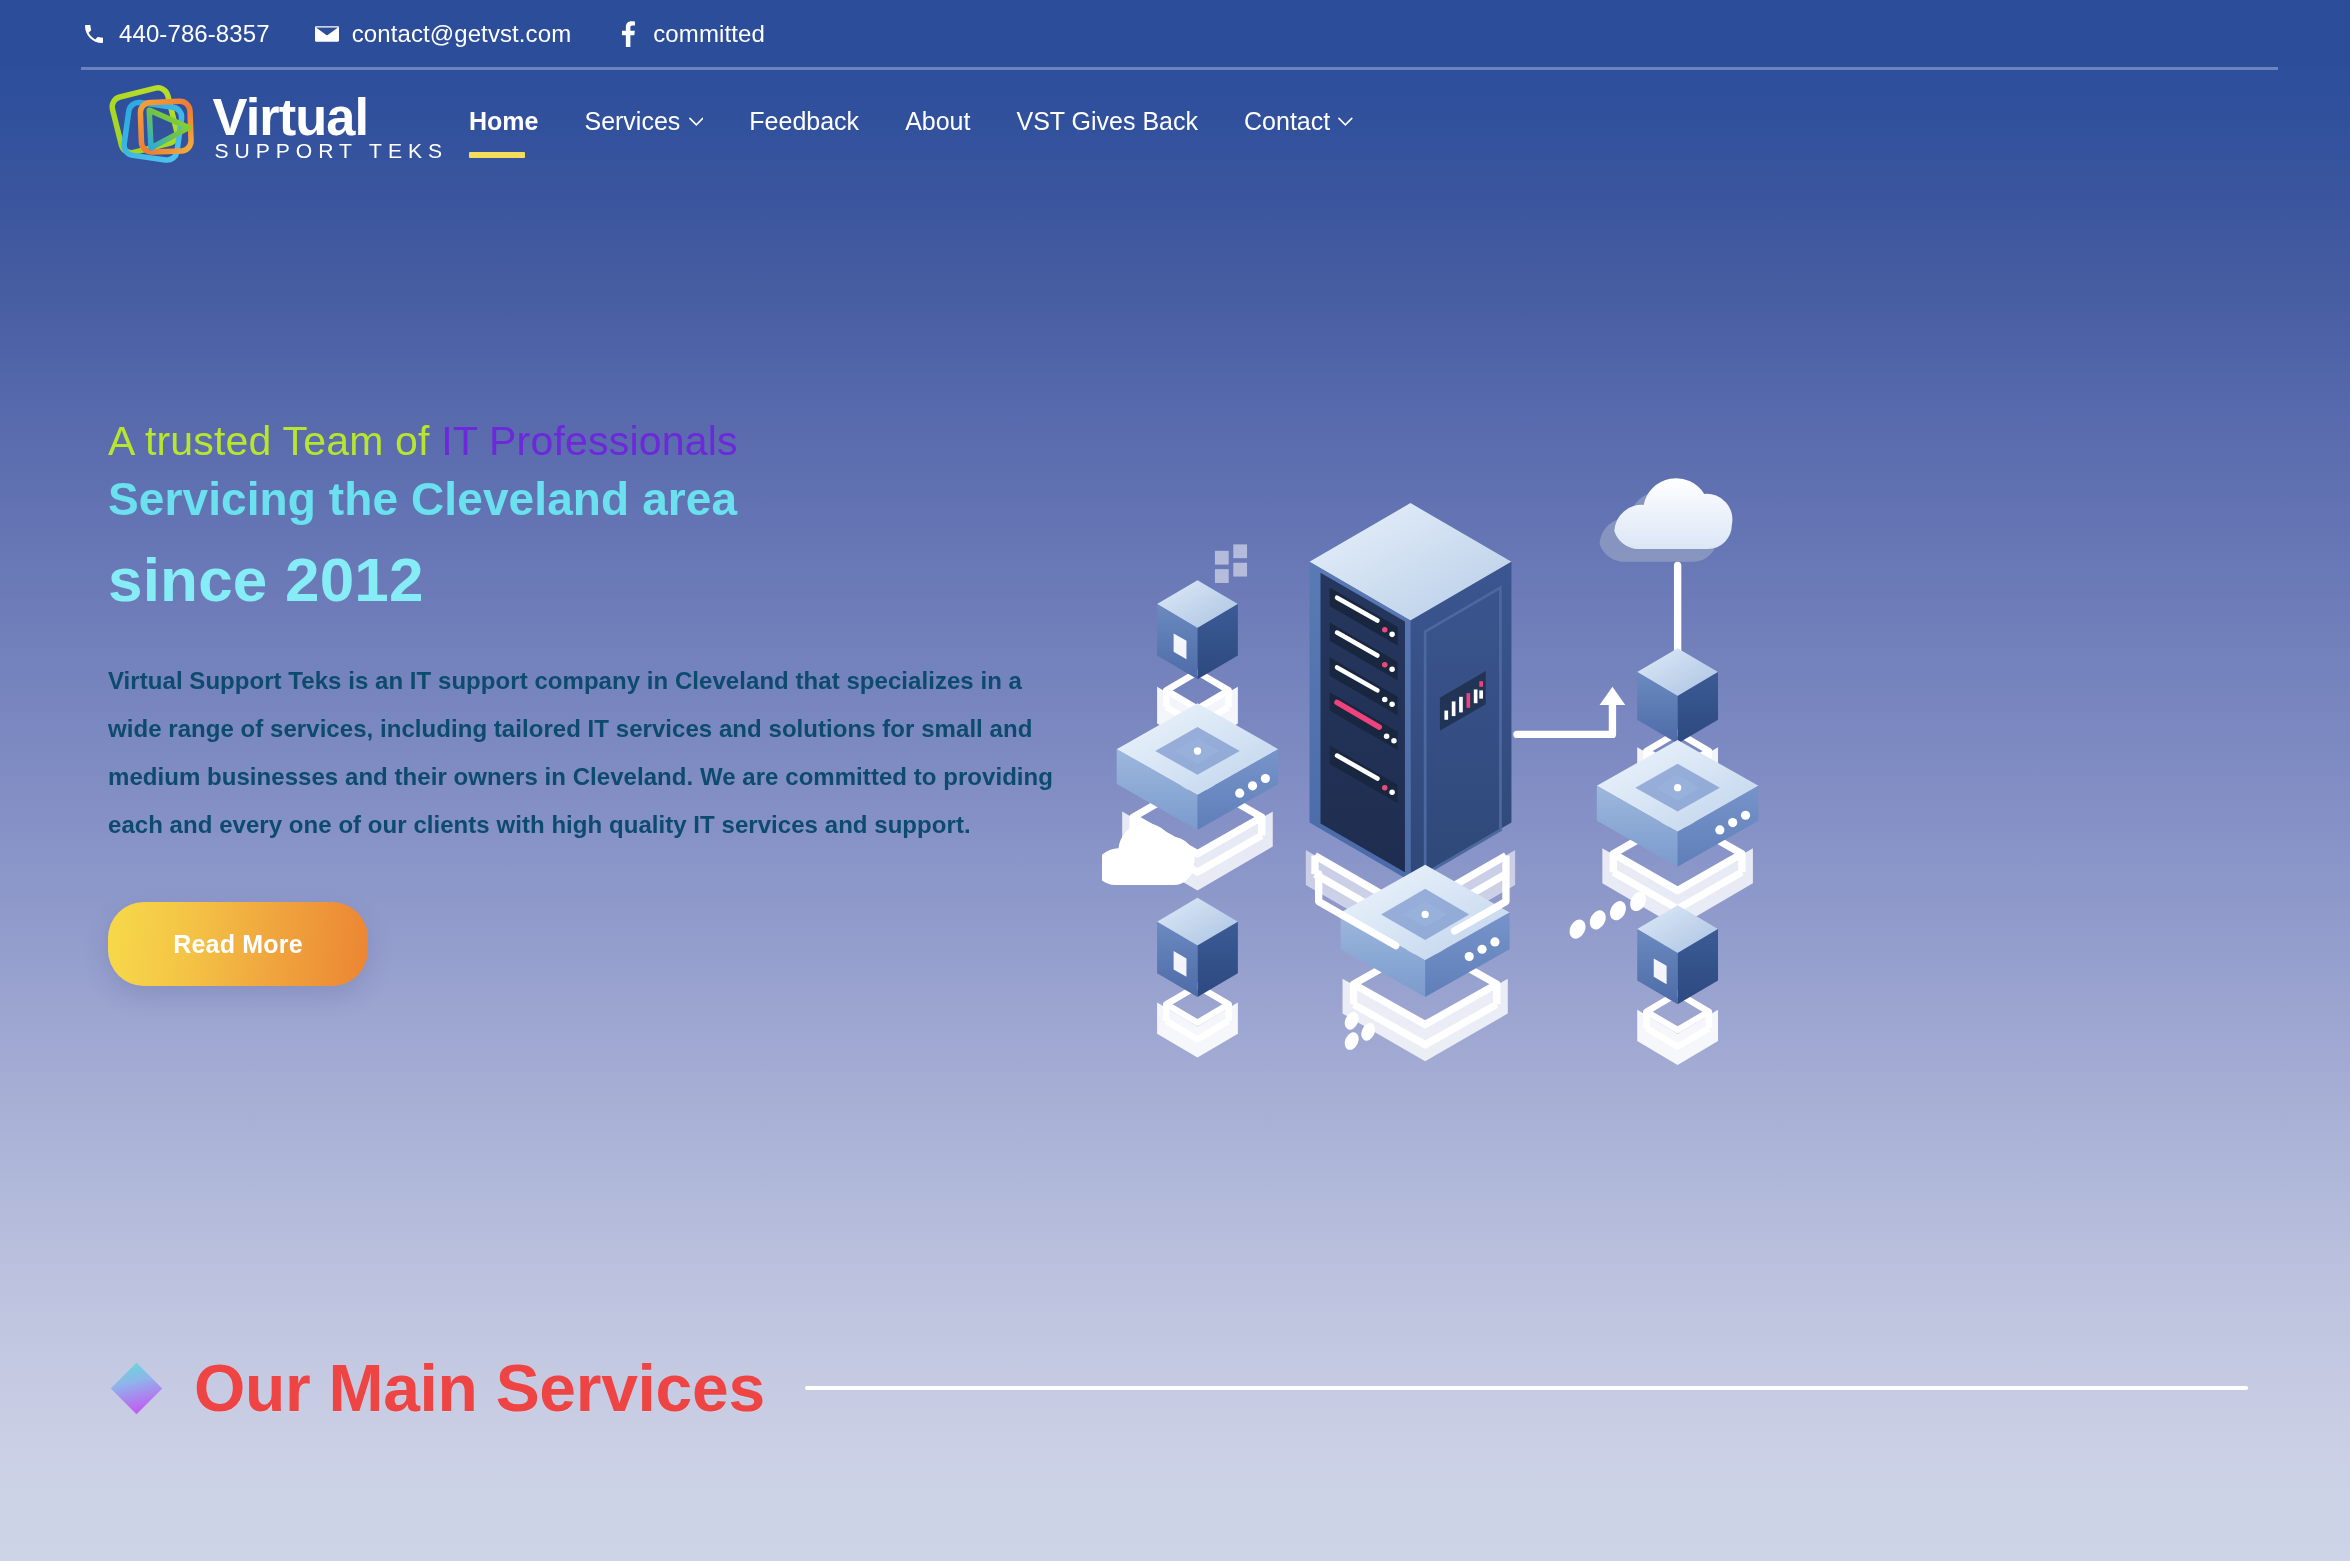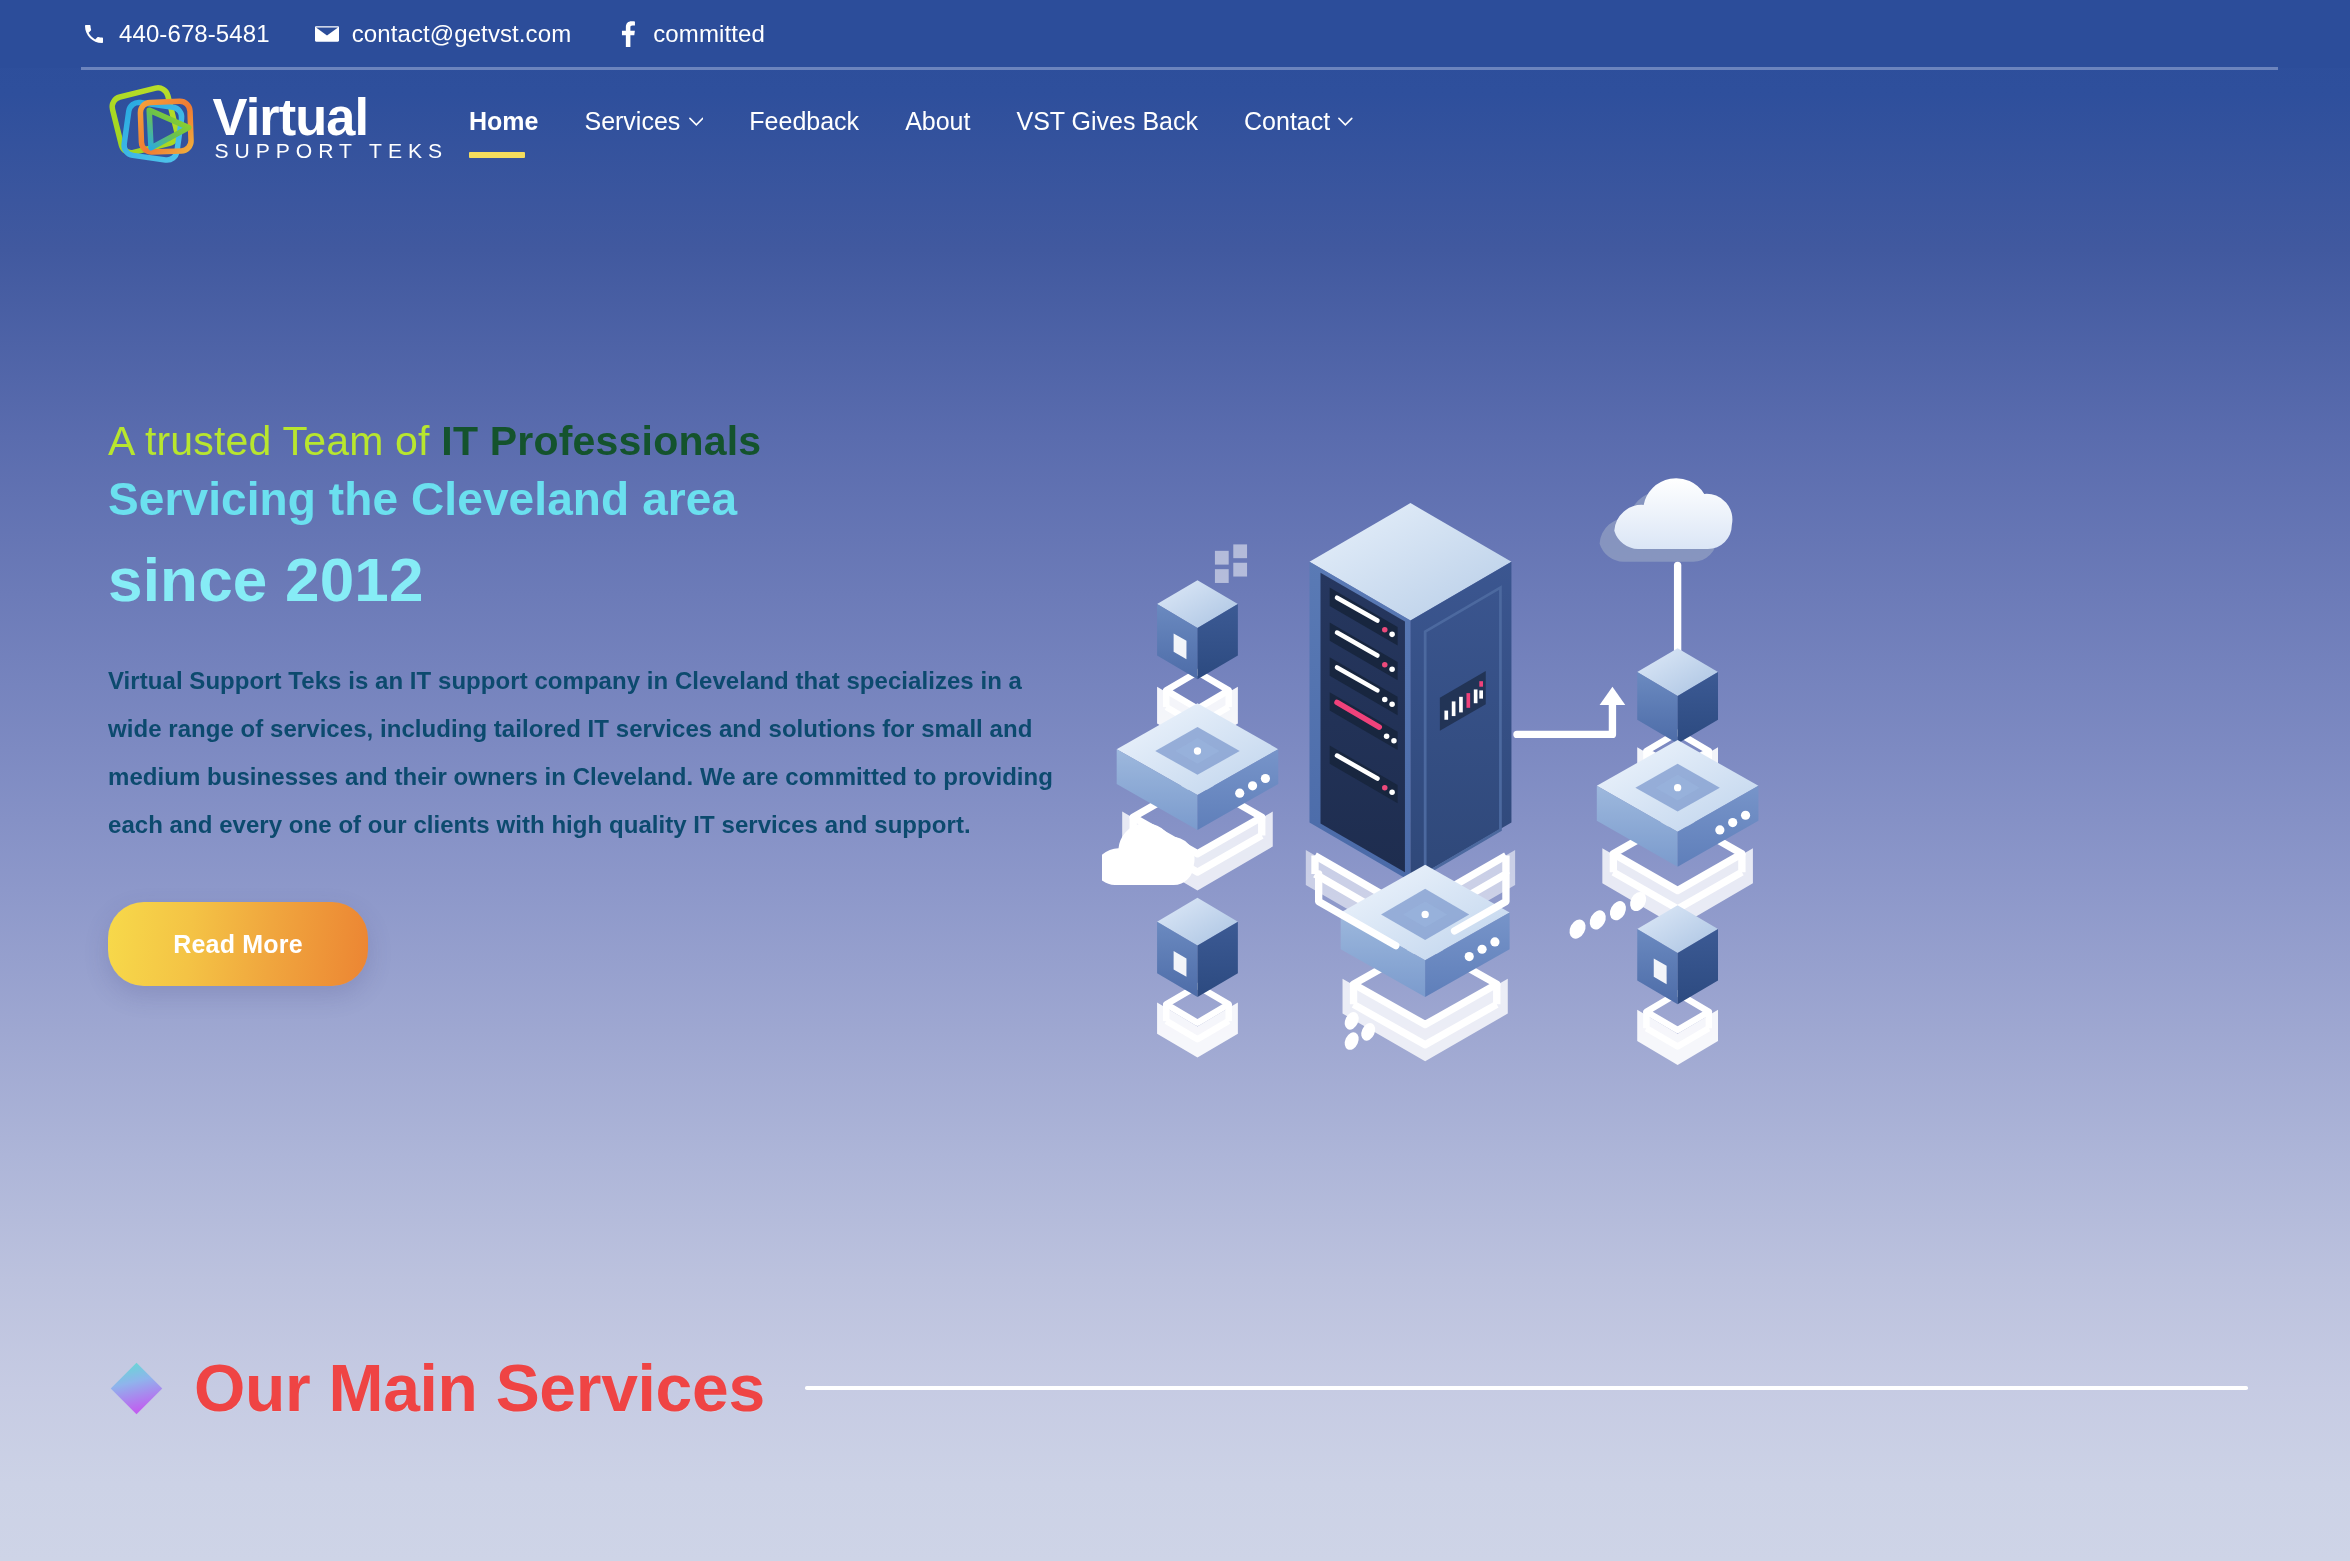--- a/index.html
+++ b/index.html
@@ -76,21 +76,21 @@
   
   .hero {
     position:absolute; top:178px; left:0; width:2351px; height:1139px;
   }
   .hero-text { position:absolute; left:108px; top:241px; width:1010px; }
 
   .h-line1 {
     font-size:41px; font-weight:300; color:#b8e62e; line-height:1.1;
     letter-spacing:0.2px; white-space:nowrap;
   }
-  .h-line1 b { font-weight:700; color:#14532d; }
+  .h-line1 b { font-weight:400; color:#6d28d9; }
   .h-line2 {
     font-size:46px; font-weight:700; color:#6be0ef;
     line-height:1.55; letter-spacing:0.1px; white-space:nowrap;
   }
   .h-line3 {
     font-size:62px; font-weight:700; color:#86ecf6;
     line-height:1.25; letter-spacing:0.2px; white-space:nowrap;
     margin-top:5.5px;
   }
   .h-para {
@@ -131,21 +131,21 @@
 <body>
 
 <div class="topbar">
   <div class="topbar-inner">
     <a class="tb-item" href="#">
       <span class="tb-icon">
         <svg width="24" height="24" viewBox="0 0 24 24" fill="#ffffff">
           <path d="M6.6 10.8c1.5 2.9 3.7 5.1 6.6 6.6l2.2-2.2c.3-.3.7-.4 1-.2 1.2.4 2.4.6 3.6.6.6 0 1 .4 1 1V20c0 .6-.4 1-1 1C10.6 21 3 13.4 3 4c0-.6.4-1 1-1h3.5c.6 0 1 .4 1 1 0 1.3.2 2.5.6 3.6.1.4 0 .8-.2 1l-2.3 2.2z"></path>
         </svg>
       </span>
-      <span>440-678-5481</span>
+      <span>440-786-8357</span>
     </a>
 
     <a class="tb-item" href="#">
       <span class="tb-icon">
         <svg width="24" height="20" viewBox="0 0 24 20" fill="#ffffff">
           <path d="M1.2 2.2h21.6c.7 0 1.2.5 1.2 1.2v13.2c0 .7-.5 1.2-1.2 1.2H1.2c-.7 0-1.2-.5-1.2-1.2V3.4c0-.7.5-1.2 1.2-1.2zm10.8 9.3L23 3.6H1l11 7.9z"></path>
         </svg>
       </span>
       <span>contact@getvst.com</span>
     </a>

